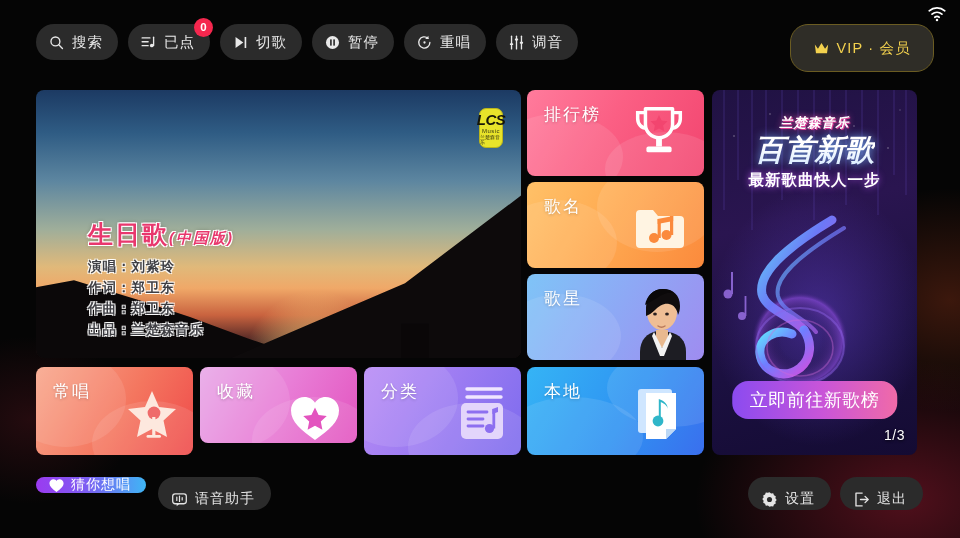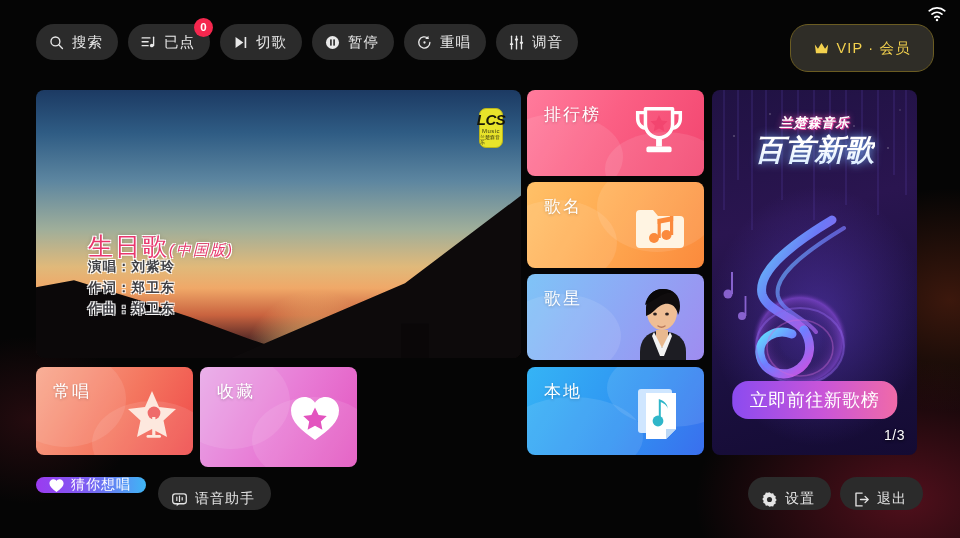--- a/index.html
+++ b/index.html
@@ -80,22 +80,22 @@
     position: absolute; right: -10px; bottom: 0; width: 300px; height: 170px;
     background: #0d0a0b;
     clip-path: polygon(100% 0%, 100% 100%, 0% 100%, 58% 56%);
   }
   .tower {
     position: absolute; right: 88px; bottom: 0; width: 36px; height: 44px;
     background: #0a0708;
     clip-path: polygon(12% 22%, 88% 22%, 88% 100%, 12% 100%);
   }
   .video-title {
-    position: absolute; left: 52px; top: 140px;
-    font-size: 25px; font-weight: 400; color: #e8376d;
+    position: absolute; left: 52px; top: 128px;
+    font-size: 25px; font-weight: 700; color: #e8376d;
     letter-spacing: 2px;
     text-shadow: 1px 1px 0 #fff, -1px -1px 0 #fff, 1px -1px 0 #fff, -1px 1px 0 #fff, 0 0 4px rgba(0,0,0,.4);
     text-align: center;
   }
   .video-title .sub { font-size: 15px; font-style: italic; }
   .video-credits {
     position: absolute; left: 52px; top: 168px;
     display: flex; flex-direction: column; gap: 3px;
   }
   .video-credits div {
@@ -130,21 +130,21 @@
   .tile .ticon { position: absolute; }
 
   #tile-rank  { left: 527px; top: 90px;  width: 177px; height: 86px;
     background: linear-gradient(120deg, #ff7b9c 0%, #fb5f84 45%, #f2456f 100%); }
   #tile-name  { left: 527px; top: 182px; width: 177px; height: 86px;
     background: linear-gradient(120deg, #ffc168 0%, #ffab52 45%, #fb8a3c 100%); }
   #tile-star  { left: 527px; top: 274px; width: 177px; height: 86px;
     background: linear-gradient(120deg, #7fc4f7 0%, #8ea8f5 50%, #9f8cf0 100%); }
   #tile-often { left: 36px;  top: 367px; width: 157px; height: 88px;
     background: linear-gradient(120deg, #f9a78c 0%, #f4765f 55%, #ef4a4a 100%); }
-  #tile-fav   { left: 200px; top: 367px; width: 157px; height: 100px;
+  #tile-fav   { left: 200px; top: 367px; width: 157px; height: 76px;
     background: linear-gradient(120deg, #e8a8e8 0%, #e87dd6 50%, #e354bf 100%); }
   #tile-cat   { left: 364px; top: 367px; width: 157px; height: 88px;
     background: linear-gradient(120deg, #b98cf5 0%, #9b7bf2 50%, #7d6bee 100%); }
   #tile-local { left: 527px; top: 367px; width: 177px; height: 88px;
     background: linear-gradient(120deg, #35b4f5 0%, #2f93f2 55%, #3a6fee 100%); }
 
   .singer-photo {
     position: absolute; right: 4px; bottom: 0; width: 86px; height: 86px;
   }
 
@@ -314,20 +314,21 @@
     </div>
 
     <div class="video-title">
       <span>生日歌</span><span class="sub">(中国版)</span>
     </div>
 
     <div class="video-credits">
       <div>演唱：刘紫玲</div>
       <div>作词：郑卫东</div>
       <div>作曲：郑卫东</div>
+      <div>出品：兰楚森音乐</div>
     </div>
   </div>
 
   <div class="tile" id="tile-rank">
     <div class="blob" style="left:-34px; top:24px; width:130px; height:86px;"></div>
     <div class="blob" style="left:78px; top:42px; width:120px; height:74px;"></div>
     <span class="tname">排行榜</span>
     <svg class="ticon" style="right:14px; top:10px; width:62px; height:64px;" viewBox="0 0 64 64">
       <path d="M18 8h28v16a14 14 0 0 1-28 0z" fill="none" stroke="#ffffff" stroke-width="3.6" stroke-linejoin="round"></path>
       <path d="M18 12h-8v6c0 6 4 10 9 10" fill="none" stroke="#ffffff" stroke-width="3.6"></path>
@@ -386,20 +387,40 @@
   <div class="tile" id="tile-fav">
     <div class="blob" style="left:-28px; top:-14px; width:118px; height:96px;"></div>
     <div class="blob" style="left:52px; top:30px; width:124px; height:86px;"></div>
     <span class="tname">收藏</span>
     <svg class="ticon" style="right:14px; top:24px; width:56px; height:52px;" viewBox="0 0 56 52">
       <path d="M28 49C14 39 4 31 4 19.5 4 11.5 10 6 17.5 6c4.6 0 8.4 2.3 10.5 5.8C30.1 8.3 33.9 6 38.5 6 46 6 52 11.5 52 19.5 52 31 42 39 28 49z" fill="#ffffff"></path>
       <path d="M28 16.5 L31.6 24 L39.8 25 L33.8 30.6 L35.4 38.8 L28 34.8 L20.6 38.8 L22.2 30.6 L16.2 25 L24.4 24 Z" fill="#e354bf"></path>
     </svg>
   </div>
 
+  <div class="tile" id="tile-cat">
+    <div class="blob" style="left:-30px; top:-18px; width:124px; height:98px;"></div>
+    <div class="blob" style="left:44px; top:36px; width:130px; height:88px;"></div>
+    <span class="tname">分类</span>
+    <svg class="ticon" style="right:10px; top:16px; width:58px; height:60px;" viewBox="0 0 58 60">
+      <g stroke="#f0e6ff" stroke-width="3.4" stroke-linecap="round">
+        <line x1="14" y1="6" x2="48" y2="6"></line>
+        <line x1="14" y1="14" x2="48" y2="14"></line>
+      </g>
+      <rect x="8" y="20" width="42" height="36" rx="5" fill="#e3d5fb"></rect>
+      <g stroke="#8d6ff0" stroke-width="2.8" stroke-linecap="round">
+        <line x1="15" y1="29" x2="34" y2="29"></line>
+        <line x1="15" y1="36" x2="30" y2="36"></line>
+        <line x1="15" y1="43" x2="30" y2="43"></line>
+      </g>
+      <circle cx="36.5" cy="45.5" r="4.6" fill="#8d6ff0"></circle>
+      <rect x="39.4" y="26" width="2.8" height="19.5" fill="#8d6ff0"></rect>
+      <path d="M39.4 26 L45 24 L45 29 L39.4 31 Z" fill="#8d6ff0"></path>
+    </svg>
+  </div>
 
   <div class="tile" id="tile-local">
     <div class="blob" style="left:-24px; top:30px; width:140px; height:80px;"></div>
     <div class="blob" style="left:80px; top:-18px; width:130px; height:78px;"></div>
     <span class="tname">本地</span>
     <svg class="ticon" style="right:16px; top:18px; width:54px; height:60px;" viewBox="0 0 54 60">
       <rect x="4" y="4" width="34" height="44" rx="3" fill="#cfe6ff"></rect>
       <path d="M12 8h30v36l-10 10H12z" fill="#ffffff"></path>
       <path d="M42 44 L32 54 L32 44 Z" fill="#bcd8f5"></path>
       <circle cx="24" cy="36" r="5.4" fill="#2fb6c9"></circle>
@@ -429,20 +450,21 @@
           <circle cx="58" cy="24" r="0.9"></circle>
           <circle cx="96" cy="62" r="1"></circle>
         <circle cx="142" cy="36" r="0.9"></circle>
           <circle cx="176" cy="58" r="1"></circle>
           <circle cx="188" cy="20" r="0.8"></circle>
       </g>
     </svg>
 
     <div class="promo-t1">兰楚森音乐</div>
     <div class="promo-t2">百首新歌</div>
+    <div class="promo-t3">最新歌曲快人一步</div>
 
     <svg class="promo-note" viewBox="0 0 205 200">
       <defs>
         <linearGradient id="ng" x1="0" y1="0" x2="1" y2="1">
           <stop offset="0%" stop-color="#62e8ff"></stop>
           <stop offset="45%" stop-color="#6f7dff"></stop>
           <stop offset="100%" stop-color="#d14fe0"></stop>
         </linearGradient>
         <radialGradient id="swirl" cx="50%" cy="50%" r="50%">
           <stop offset="40%" stop-color="rgba(20,8,40,0)"></stop>

